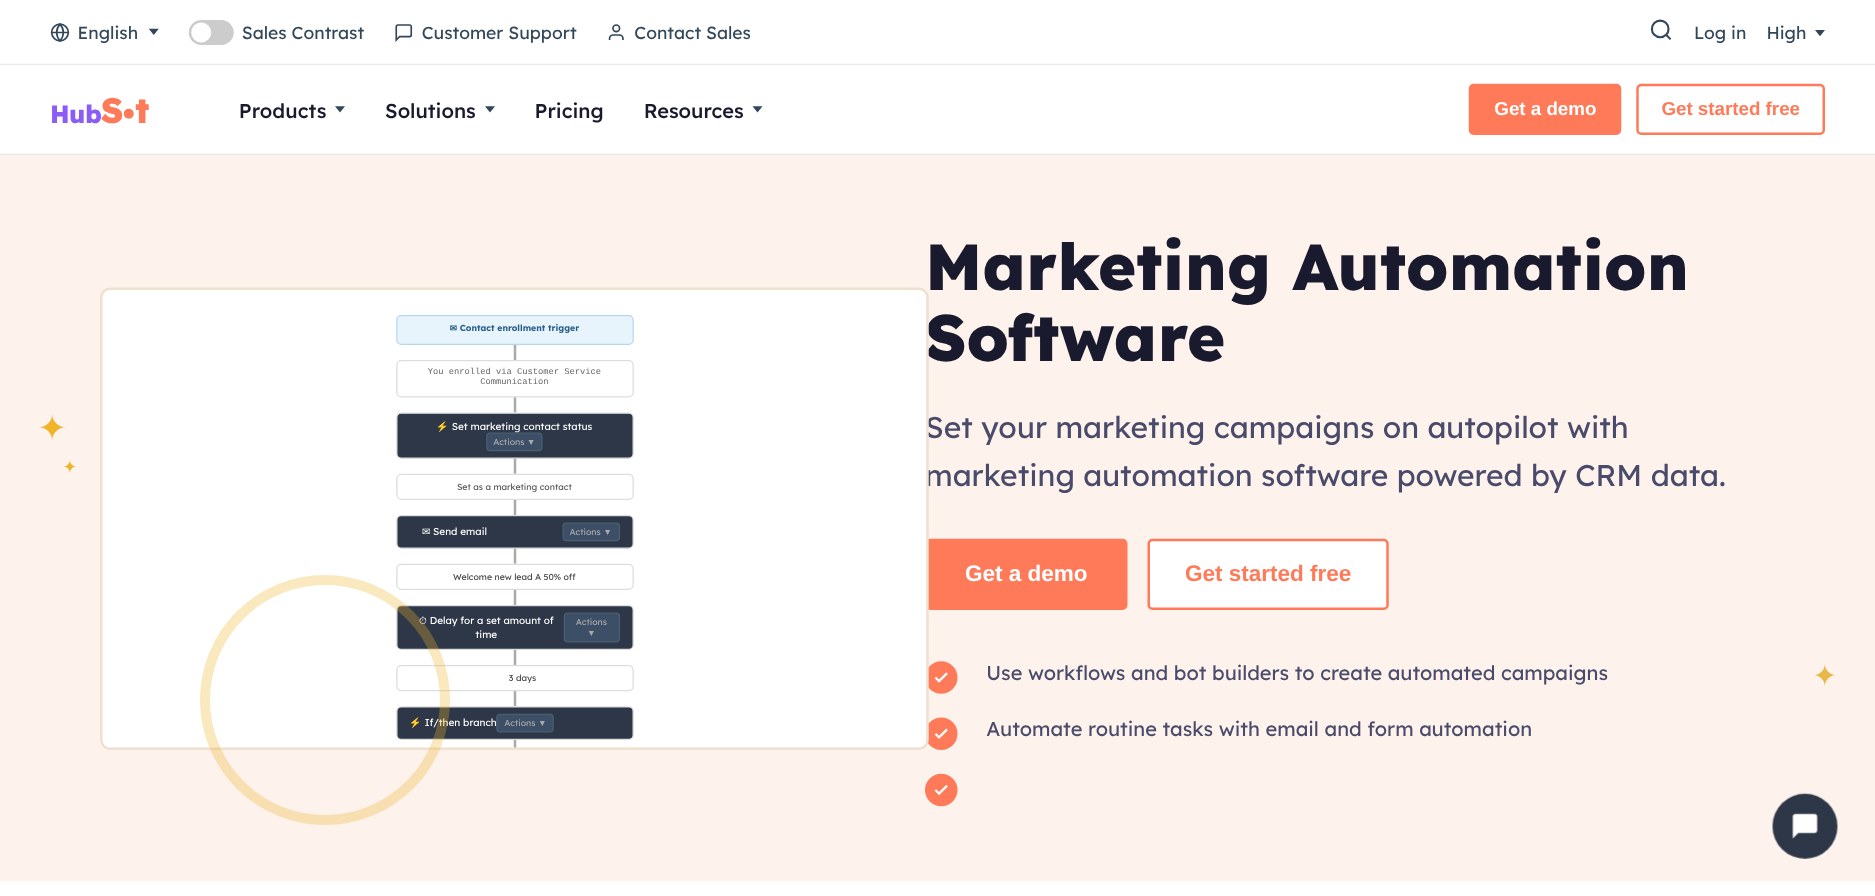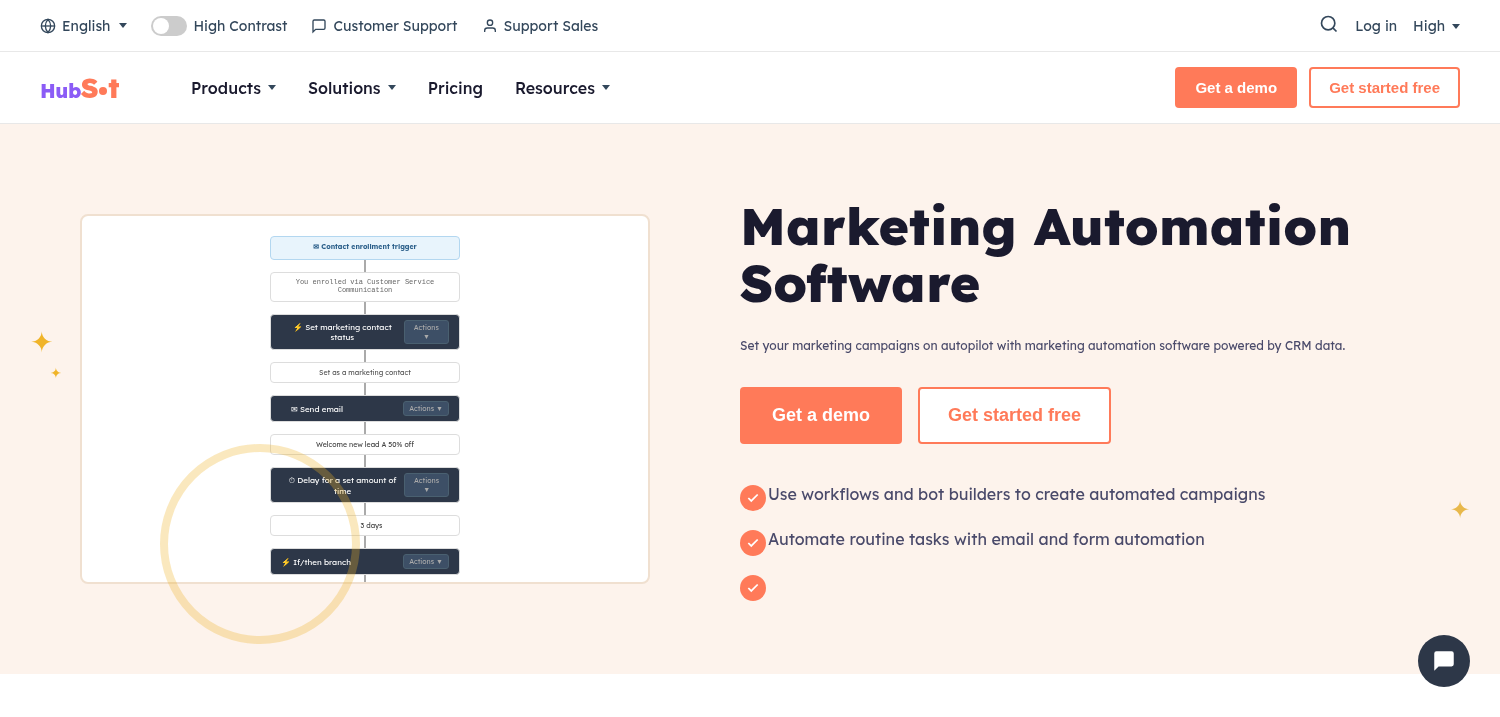--- a/index.html
+++ b/index.html
@@ -151,21 +151,21 @@
     }
     .hero-image-wrapper {
       position: relative;
       flex-shrink: 0;
       width: 580px;
     }
     .hero-image-box {
       background: #fff;
       border: 2px solid #f0e0d0;
       border-radius: 8px;
-      width: 570px;
+      width: 663px;
       height: 370px;
       overflow: hidden;
       position: relative;
       display: flex;
       align-items: flex-start;
       justify-content: center;
       padding: 20px;
     }
     
     .workflow {
@@ -199,21 +199,21 @@
       max-width: 680px;
     }
     .hero-title {
       font-size: 52px;
       font-weight: 800;
       color: #1a1a2e;
       line-height: 1.1;
       margin-bottom: 24px;
     }
     .hero-desc {
-      font-size: 12px;
+      font-size: 24px;
       color: #4a4a6a;
       line-height: 1.6;
       margin-bottom: 32px;
     }
     .hero-ctas {
       display: flex;
       gap: 16px;
       margin-bottom: 40px;
     }
     .hero-btn-demo {
@@ -237,21 +237,21 @@
       cursor: pointer;
     }
     .feature-list {
       display: flex;
       flex-direction: column;
       gap: 18px;
     }
     .feature-item {
       display: flex;
       align-items: flex-start;
-      gap: 2px;
+      gap: 23px;
       font-size: 16px;
       color: #4a4a6a;
     }
     .check-circle {
       width: 26px; height: 26px;
       background: #ff7a59;
       border-radius: 50%;
       display: flex;
       align-items: center;
       justify-content: center;
@@ -319,36 +319,36 @@
         <circle cx="12" cy="12" r="10"></circle>
         <line x1="2" y1="12" x2="22" y2="12"></line>
         <path d="M12 2a15.3 15.3 0 0 1 4 10 15.3 15.3 0 0 1-4 10 15.3 15.3 0 0 1-4-10 15.3 15.3 0 0 1 4-10z"></path>
       </svg>
       <span>English</span>
       <span class="chevron-small"></span>
     </a>
 
     <div class="top-bar-item">
       <div class="toggle-switch"></div>
-      <span>High Contrast</span>
+      <span>Sales Contrast</span>
     </div>
 
     <a class="top-bar-item">
       <svg viewBox="0 0 24 24" fill="none" stroke="#33475b" stroke-width="2" width="16" height="16">
         <path d="M21 15a2 2 0 0 1-2 2H7l-4 4V5a2 2 0 0 1 2-2h14a2 2 0 0 1 2 2z"></path>
       </svg>
       <span>Customer Support</span>
     </a>
 
     <a class="top-bar-item">
       <svg viewBox="0 0 24 24" fill="none" stroke="#33475b" stroke-width="2" width="16" height="16">
         <path d="M20 21v-2a4 4 0 0 0-4-4H8a4 4 0 0 0-4 4v2"></path>
         <circle cx="12" cy="7" r="4"></circle>
       </svg>
-      <span>Support Sales</span>
+      <span>Contact Sales</span>
     </a>
   </div>
   <div class="top-bar-right">
     <a>
       <svg viewBox="0 0 24 24" fill="none" stroke="#33475b" stroke-width="2" width="20" height="20">
         <circle cx="11" cy="11" r="8"></circle>
         <line x1="21" y1="21" x2="16.65" y2="16.65"></line>
       </svg>
     </a>
     <a>Log in</a>
@@ -401,21 +401,21 @@
         <div class="wf-item blue-header" style="width:190px;margin-bottom:0;">
           <div style="font-size:7px;color:#2b5f8a;font-weight:700;margin-bottom:3px;">✉ Contact enrollment trigger</div>
         </div>
         <div style="width:2px;height:12px;background:#aaa;margin:0 auto;"></div>
         <div class="wf-item" style="width:190px;font-family:Liberation Mono, monospace;">
           <div style="font-size:7px;color:#666;margin-bottom:2px;">You enrolled via Customer Service<br>Communication</div>
         </div>
         <div style="width:2px;height:12px;background:#aaa;margin:0 auto;"></div>
 
         <div class="wf-item dark-header" style="width:190px;">
-          <div style="display:flex;justify-content:space-between;align-items:center;">
+          <div style="display:flex;justify-content:space-between;align-items:center;flex-direction:column;">
             <span>⚡ Set marketing contact status</span>
             <span class="wf-action-btn" style="color:#aaa;background:#3d4f66;border-color:#4a6070;">Actions ▼</span>
           </div>
         </div>
         <div style="width:2px;height:12px;background:#aaa;margin:0 auto;"></div>
         <div class="wf-item" style="width:190px;font-size:7px;color:#555;">
           Set as a marketing contact
         </div>
         <div style="width:2px;height:12px;background:#aaa;margin:0 auto;"></div>
 
@@ -437,21 +437,21 @@
             <span class="wf-action-btn" style="color:#aaa;background:#3d4f66;border-color:#4a6070;">Actions ▼</span>
           </div>
         </div>
         <div style="width:2px;height:12px;background:#aaa;margin:0 auto;"></div>
         <div class="wf-item" style="width:190px;font-size:7px;padding-left:23px;">
           3 days
         </div>
         <div style="width:2px;height:12px;background:#aaa;margin:0 auto;"></div>
 
         <div class="wf-item dark-header" style="width:190px;">
-          <div style="display:flex;justify-content:space-between;align-items:center;">
+          <div style="display:flex;align-items:center;">
             <span>⚡ If/then branch</span>
             <span class="wf-action-btn" style="color:#aaa;background:#3d4f66;border-color:#4a6070;">Actions ▼</span>
           </div>
         </div>
         <div style="width:2px;height:12px;background:#aaa;margin:0 auto;"></div>
 
       </div>
     </div>
 
     <div class="bottom-arc"></div>

